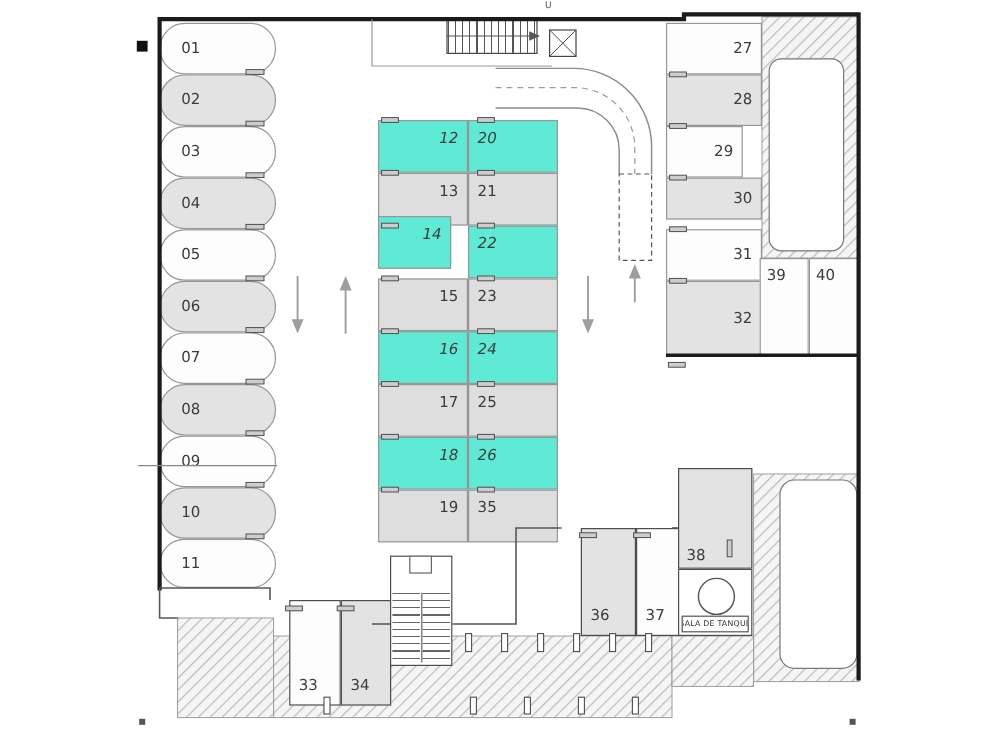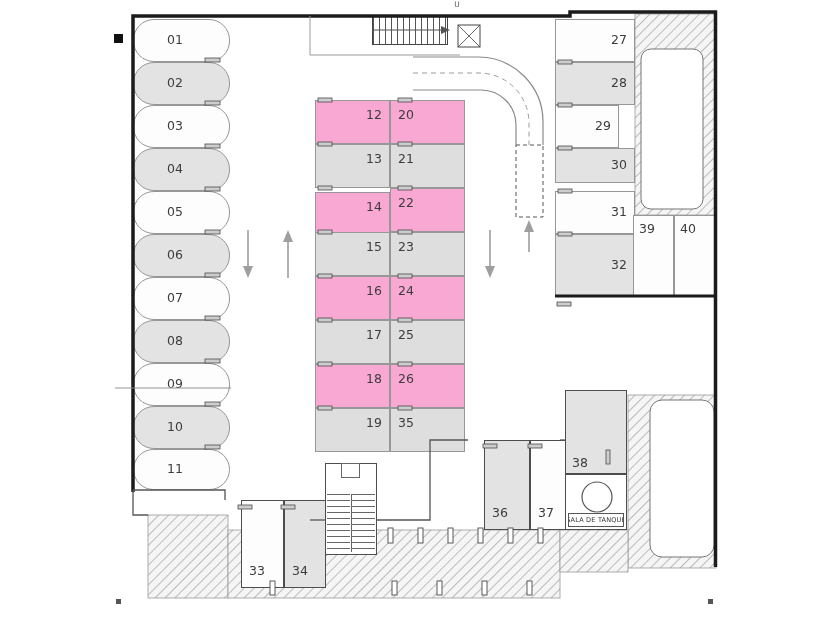--- a/index.html
+++ b/index.html
@@ -7,23 +7,23 @@
     position:relative; width:840px; height:630px; background:#ffffff;
     font-family:"DejaVu Sans", sans-serif; overflow:hidden;
   }
   svg.layer { position:absolute; left:0; top:0; pointer-events:none; }
   .cell {
     position:absolute; box-sizing:border-box; border:1px solid #979797;
     color:#3c3c3c; font-size:12.5px; display:flex; line-height:1;
   }
   .fill-g  { background:#e3e3e3; }
   .fill-w  { background:#fdfdfd; }
-  .fill-cl { background:#f9a8d4; }
+  .fill-cl { background:#5eead4;font-style:italic; }
   .fill-cd { background:#dedede; }
-  .lab-cl   { align-items:center; padding-left:33px;border-radius:21px; }
+  .lab-cl   { align-items:center; padding-left:17px;border-radius:21px; }
   .lab-cr   { align-items:center; justify-content:flex-end; padding-right:7px; }
   .lab-tl   { align-items:flex-start; padding:7px 0 0 5px; }
   .lab-ctl  { align-items:flex-start; justify-content:flex-end; padding:8px 7px 0 0; }
   .lab-ctr  { align-items:flex-start; padding:8px 0 0 7px; }
   .lab-bl   { align-items:flex-end; padding:0 0 10px 7px;margin-left:16px; }
   .lab-bl38 { align-items:flex-end; padding:0 0 4px 6px; }
   .room { border:1.5px solid #4d4d4d; }
   .stairwell {
     position:absolute; left:325px; top:463px; width:52px; height:92px;
     box-sizing:border-box; border:1.5px solid #4d4d4d; background:#fff;
@@ -92,21 +92,21 @@
   <div class="cell fill-w lab-cl" style="left:133px;top:277px;width:97px;height:43px">07</div>
   <div class="cell fill-g lab-cl" style="left:133px;top:320px;width:97px;height:43px">08</div>
   <div class="cell fill-w lab-cl" style="left:133px;top:363px;width:97px;height:43px">09</div>
   <div class="cell fill-g lab-cl" style="left:133px;top:406px;width:97px;height:43px">10</div>
   <div class="cell fill-w lab-cl" style="left:133px;top:449px;width:97px;height:41px">11</div>
 
   <div class="cell fill-cl lab-ctl" style="left:315px;top:100px;width:75px;height:44px">12</div>
   <div class="cell fill-cl lab-ctr" style="left:390px;top:100px;width:75px;height:44px">20</div>
   <div class="cell fill-cd lab-ctl" style="left:315px;top:144px;width:75px;height:44px">13</div>
   <div class="cell fill-cd lab-ctr" style="left:390px;top:144px;width:75px;height:44px">21</div>
-  <div class="cell fill-cl lab-ctl" style="left:315px;top:192px;width:75px;height:44px">14</div>
+  <div class="cell fill-cl lab-ctl" style="left:315px;top:180px;width:61px;height:44px">14</div>
   <div class="cell fill-cl lab-ctr" style="left:390px;top:188px;width:75px;height:44px">22</div>
   <div class="cell fill-cd lab-ctl" style="left:315px;top:232px;width:75px;height:44px">15</div>
   <div class="cell fill-cd lab-ctr" style="left:390px;top:232px;width:75px;height:44px">23</div>
   <div class="cell fill-cl lab-ctl" style="left:315px;top:276px;width:75px;height:44px">16</div>
   <div class="cell fill-cl lab-ctr" style="left:390px;top:276px;width:75px;height:44px">24</div>
   <div class="cell fill-cd lab-ctl" style="left:315px;top:320px;width:75px;height:44px">17</div>
   <div class="cell fill-cd lab-ctr" style="left:390px;top:320px;width:75px;height:44px">25</div>
   <div class="cell fill-cl lab-ctl" style="left:315px;top:364px;width:75px;height:44px">18</div>
   <div class="cell fill-cl lab-ctr" style="left:390px;top:364px;width:75px;height:44px">26</div>
   <div class="cell fill-cd lab-ctl" style="left:315px;top:408px;width:75px;height:44px">19</div>

